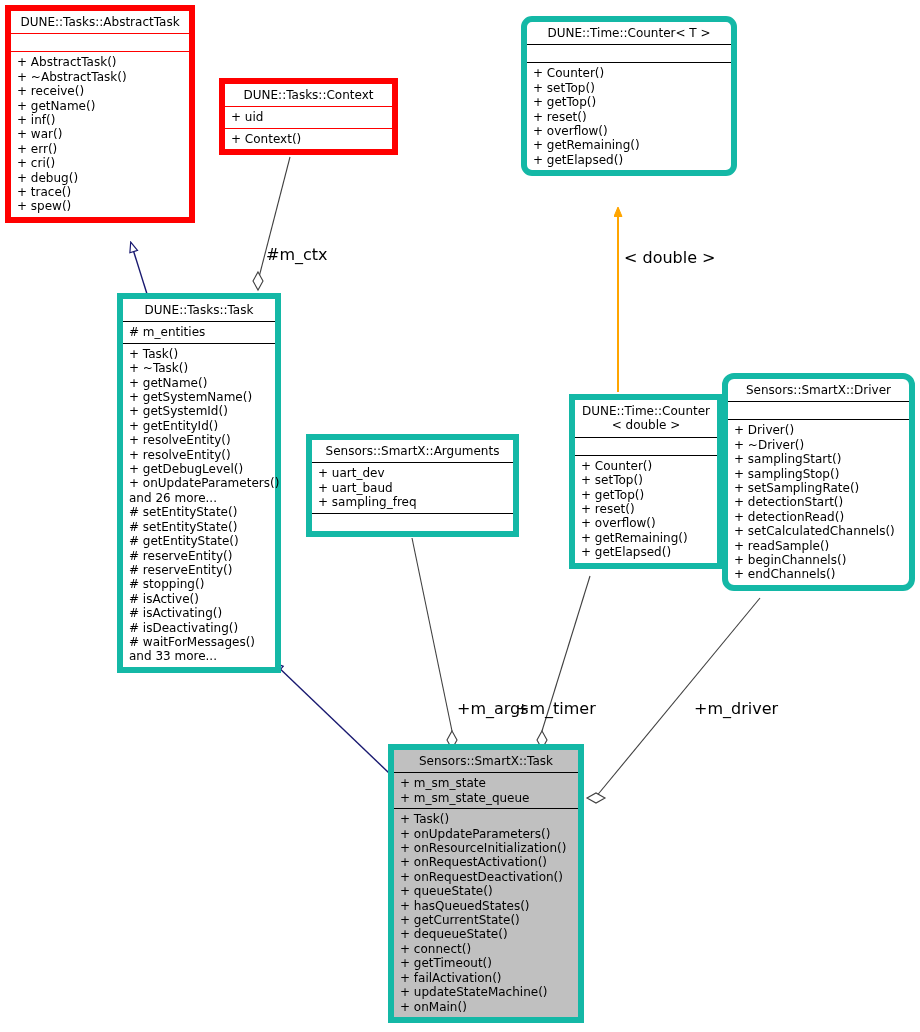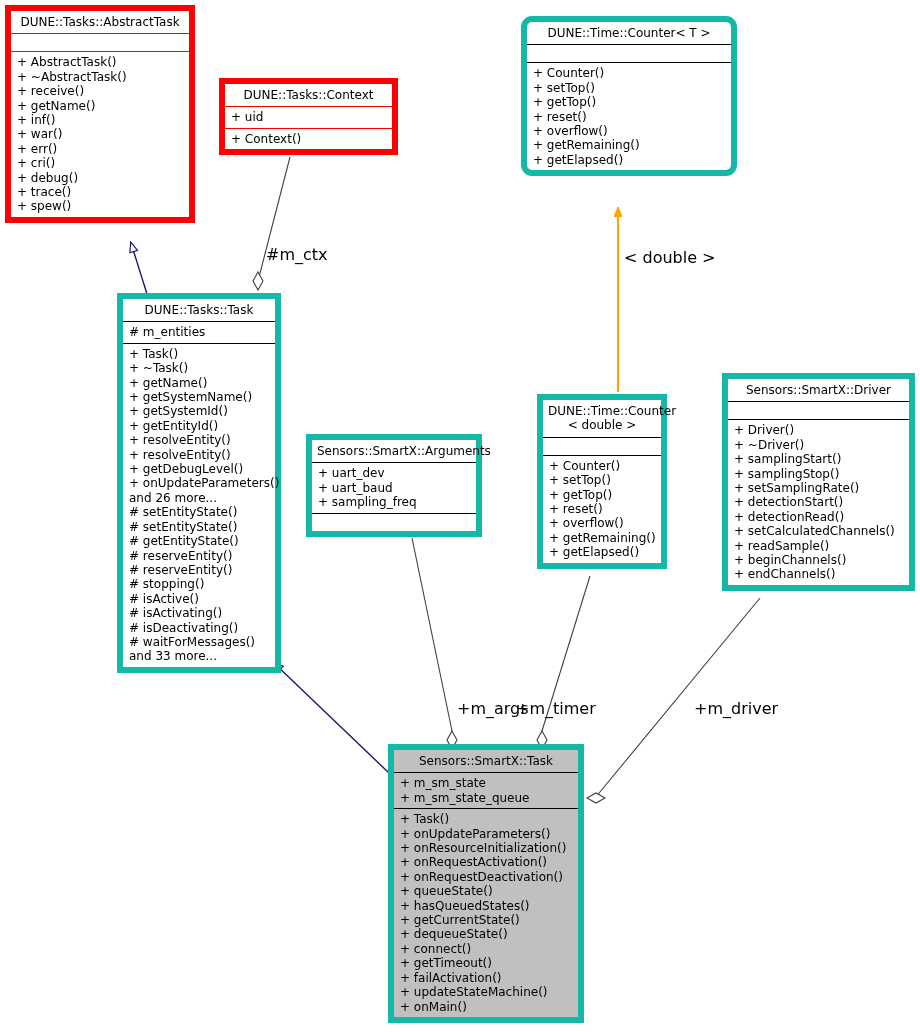--- a/index.html
+++ b/index.html
@@ -188,46 +188,46 @@
       <div class="row"># reserveEntity()</div>
       <div class="row"># stopping()</div>
       <div class="row"># isActive()</div>
       <div class="row"># isActivating()</div>
       <div class="row"># isDeactivating()</div>
       <div class="row"># waitForMessages()</div>
       <div class="row">and 33 more...</div>
     </div>
   </div>
 
-  <div class="uml-box" style="left:306px; top:434px; width:176px;">
+  <div class="uml-box" style="left:306px; top:434px; width:213px;">
     <div class="compartment title">Sensors::SmartX::Arguments</div>
     <div class="compartment sep">
       <div class="row">+ uart_dev</div>
       <div class="row">+ uart_baud</div>
       <div class="row">+ sampling_freq</div>
     </div>
     <div class="compartment sep empty"></div>
   </div>
 
-  <div class="uml-box" style="left:537px; top:394px; width:130px;">
+  <div class="uml-box" style="left:569px; top:394px; width:154px;">
     <div class="compartment title">DUNE::Time::Counter
 &lt; double &gt;</div>
     <div class="compartment sep empty"></div>
     <div class="compartment sep">
       <div class="row">+ Counter()</div>
       <div class="row">+ setTop()</div>
       <div class="row">+ getTop()</div>
       <div class="row">+ reset()</div>
       <div class="row">+ overflow()</div>
       <div class="row">+ getRemaining()</div>
       <div class="row">+ getElapsed()</div>
     </div>
   </div>
 
-  <div class="uml-box" style="left:722px; top:373px; width:193px;">
+  <div class="uml-box" style="left:722px; top:373px; width:193px;border-radius:12px;">
     <div class="compartment title">Sensors::SmartX::Driver</div>
     <div class="compartment sep empty"></div>
     <div class="compartment sep">
       <div class="row">+ Driver()</div>
       <div class="row">+ ~Driver()</div>
       <div class="row">+ samplingStart()</div>
       <div class="row">+ samplingStop()</div>
       <div class="row">+ setSamplingRate()</div>
       <div class="row">+ detectionStart()</div>
       <div class="row">+ detectionRead()</div>

